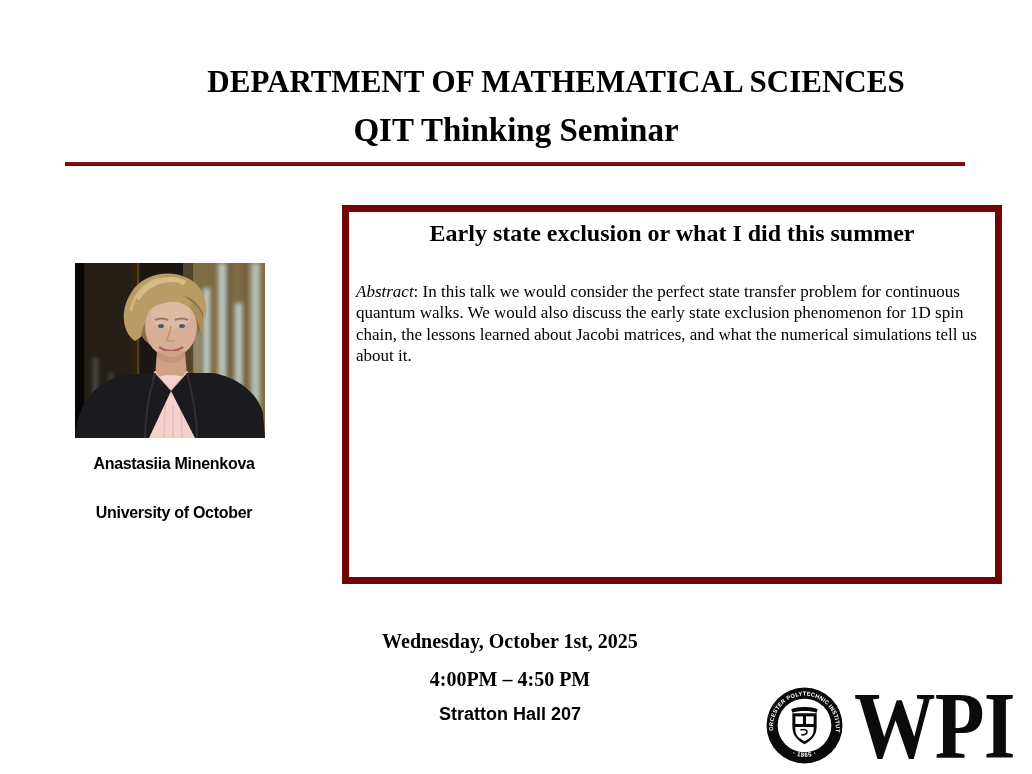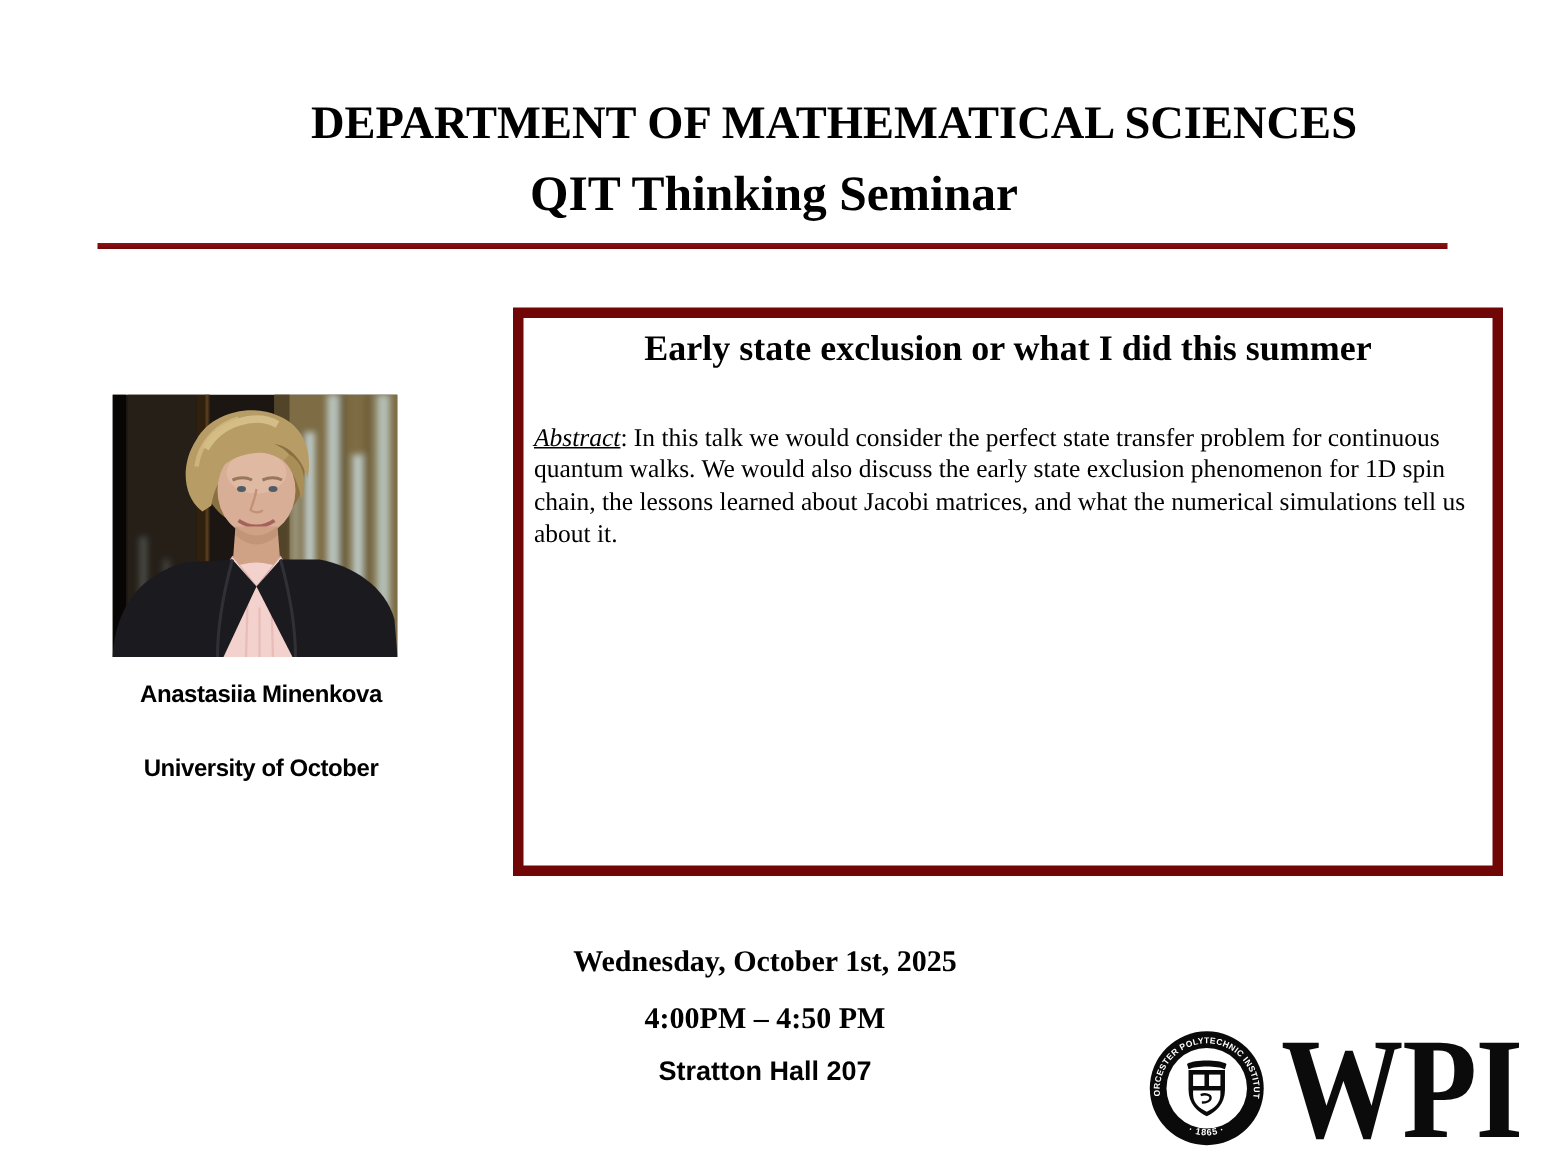--- a/index.html
+++ b/index.html
@@ -36,21 +36,21 @@
     position:absolute; left:342px; top:205px; width:660px; height:379px;
     border:7px solid var(--maroon); box-sizing:border-box; background:#fff;
   }
   .talk-title{
     margin:7px 10px 15px 10px; text-align:center;
     font-weight:bold; font-size:24px; line-height:1.2;
   }
   .talk-abstract{
     margin:33px 16px 0 7px; font-size:17px; line-height:21.5px; text-align:left;
   }
-  .abstract-label{ font-style:italic; text-decoration:underline; }
+  .abstract-label{ font-style:italic; }
   
   .event-line{
     position:absolute; left:0; width:1020px; text-align:center; line-height:1.1;
   }
   .event-date{ top:630px; font-weight:bold; font-size:20px;text-align:center; }
   .event-time{ top:668px; font-weight:bold; font-size:20px; }
   .event-location{
     top:705px; font-family:"Liberation Sans", sans-serif;
     font-weight:bold; font-size:18px;
   }

